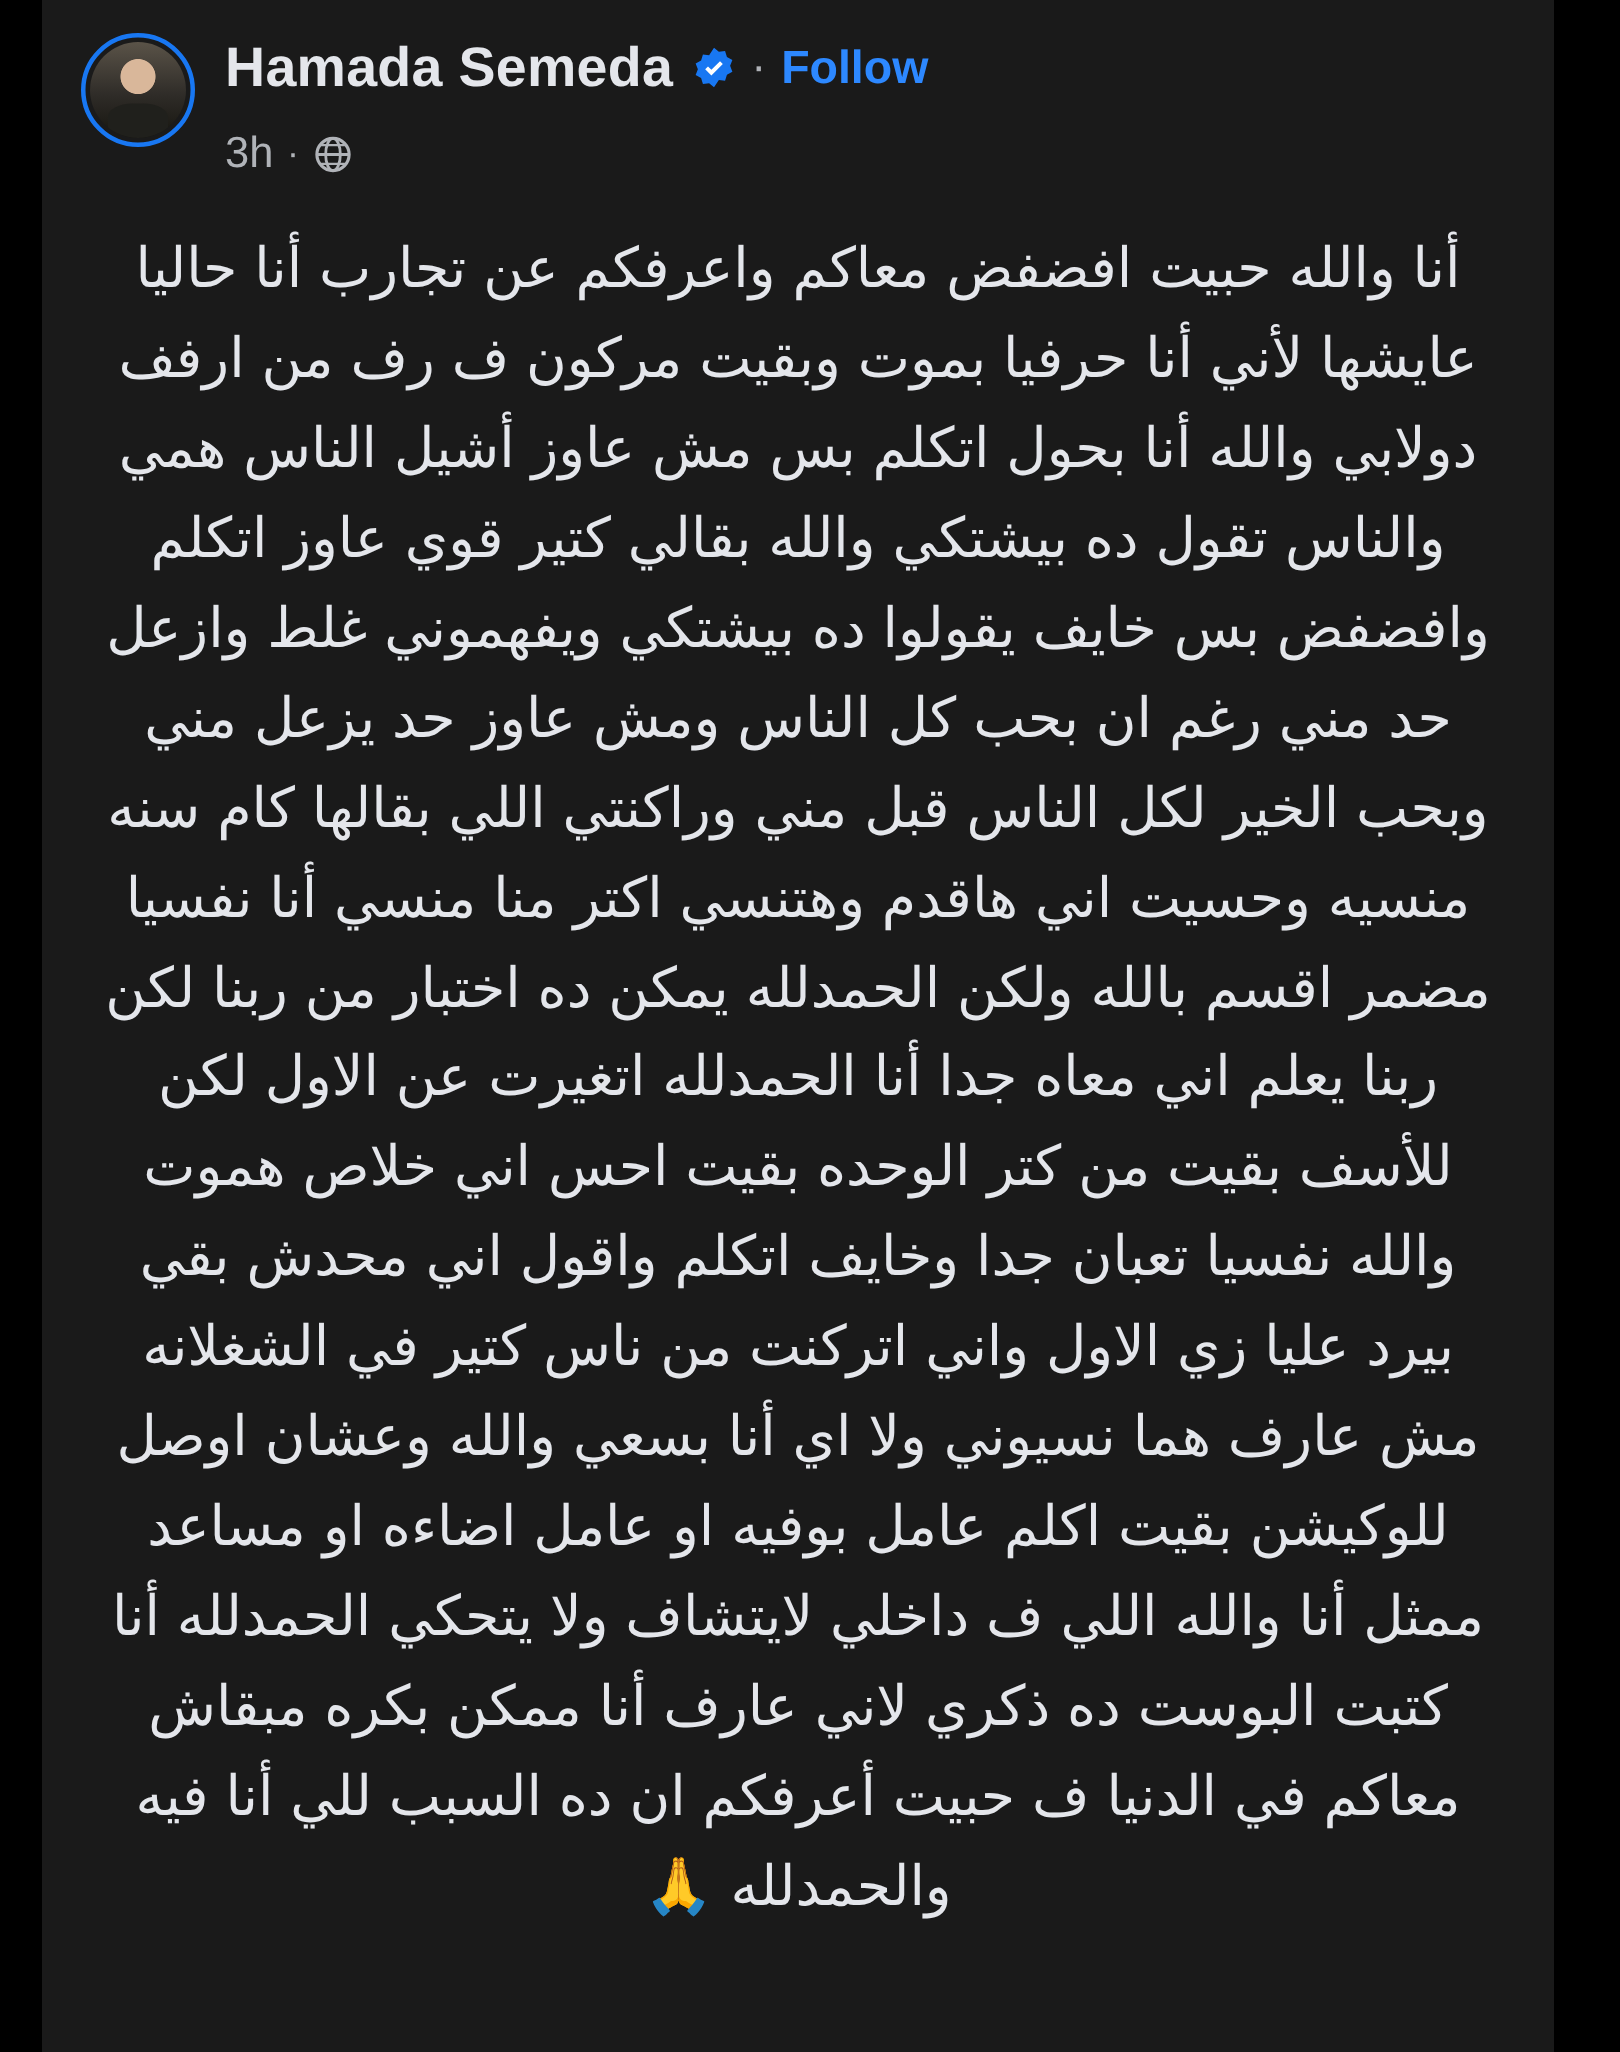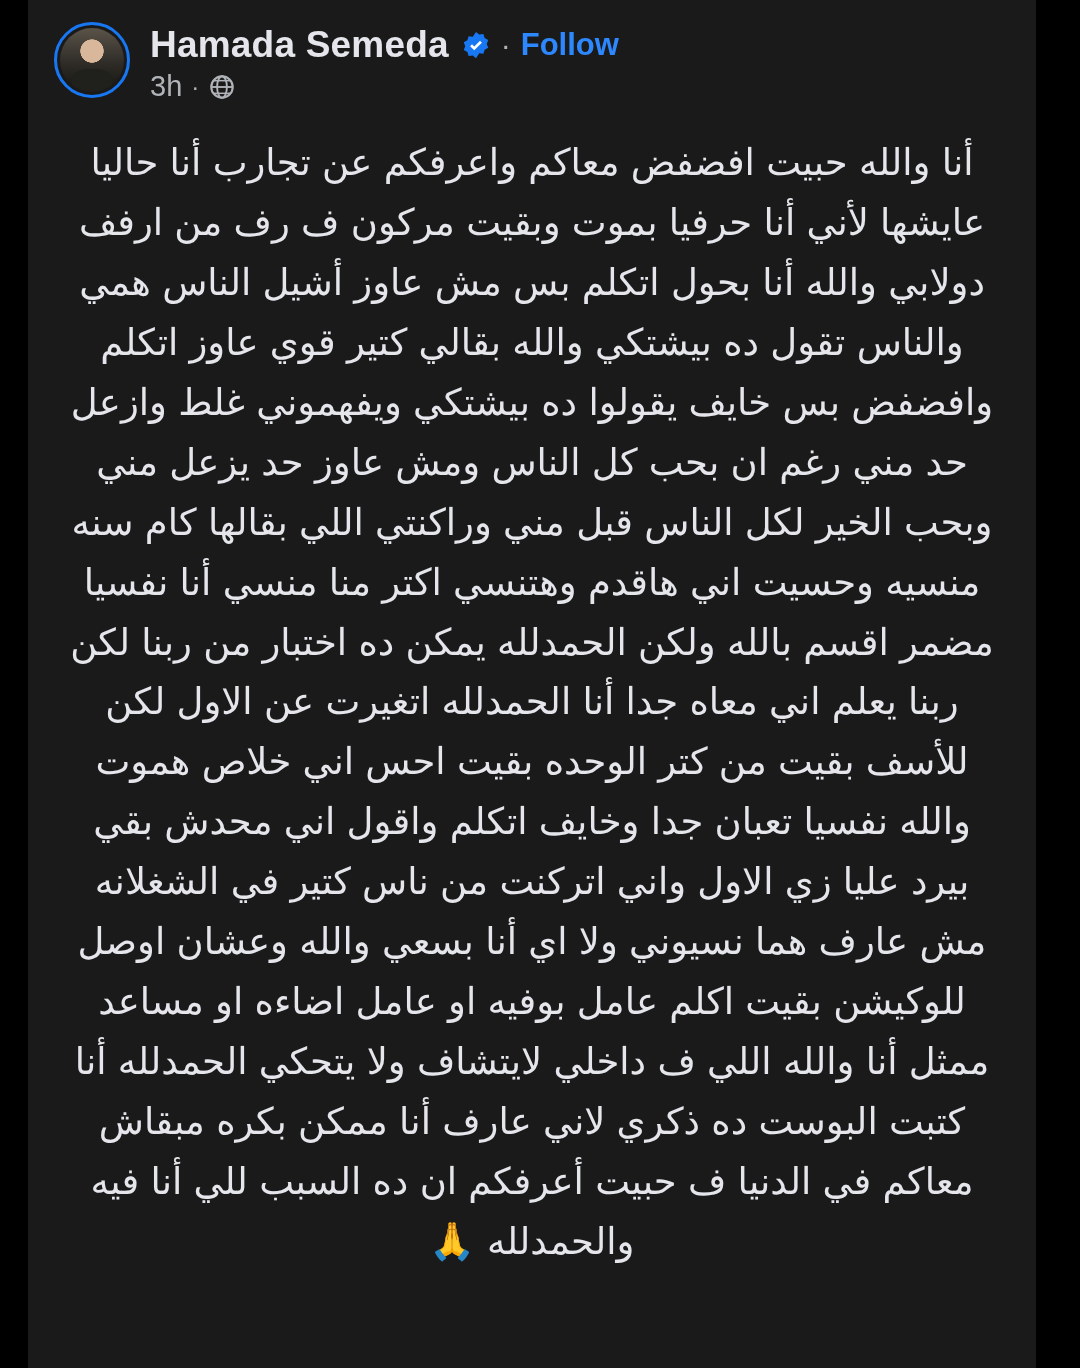--- a/index.html
+++ b/index.html
@@ -110,21 +110,21 @@
     line-height: 1;
   }
   .follow-link {
     color: #2d88ff;
     font-size: 31px;
     font-weight: bold;
   }
   .meta-row {
     display: flex;
     align-items: center;
-    margin-top: 4px;
+    margin-top: 20px;
   }
   .timestamp {
     color: #b0b3b8;
     font-size: 29px;
   }
   .meta-dot {
     color: #b0b3b8;
     font-size: 24px;
     margin: 0 9px;
     line-height: 1;

